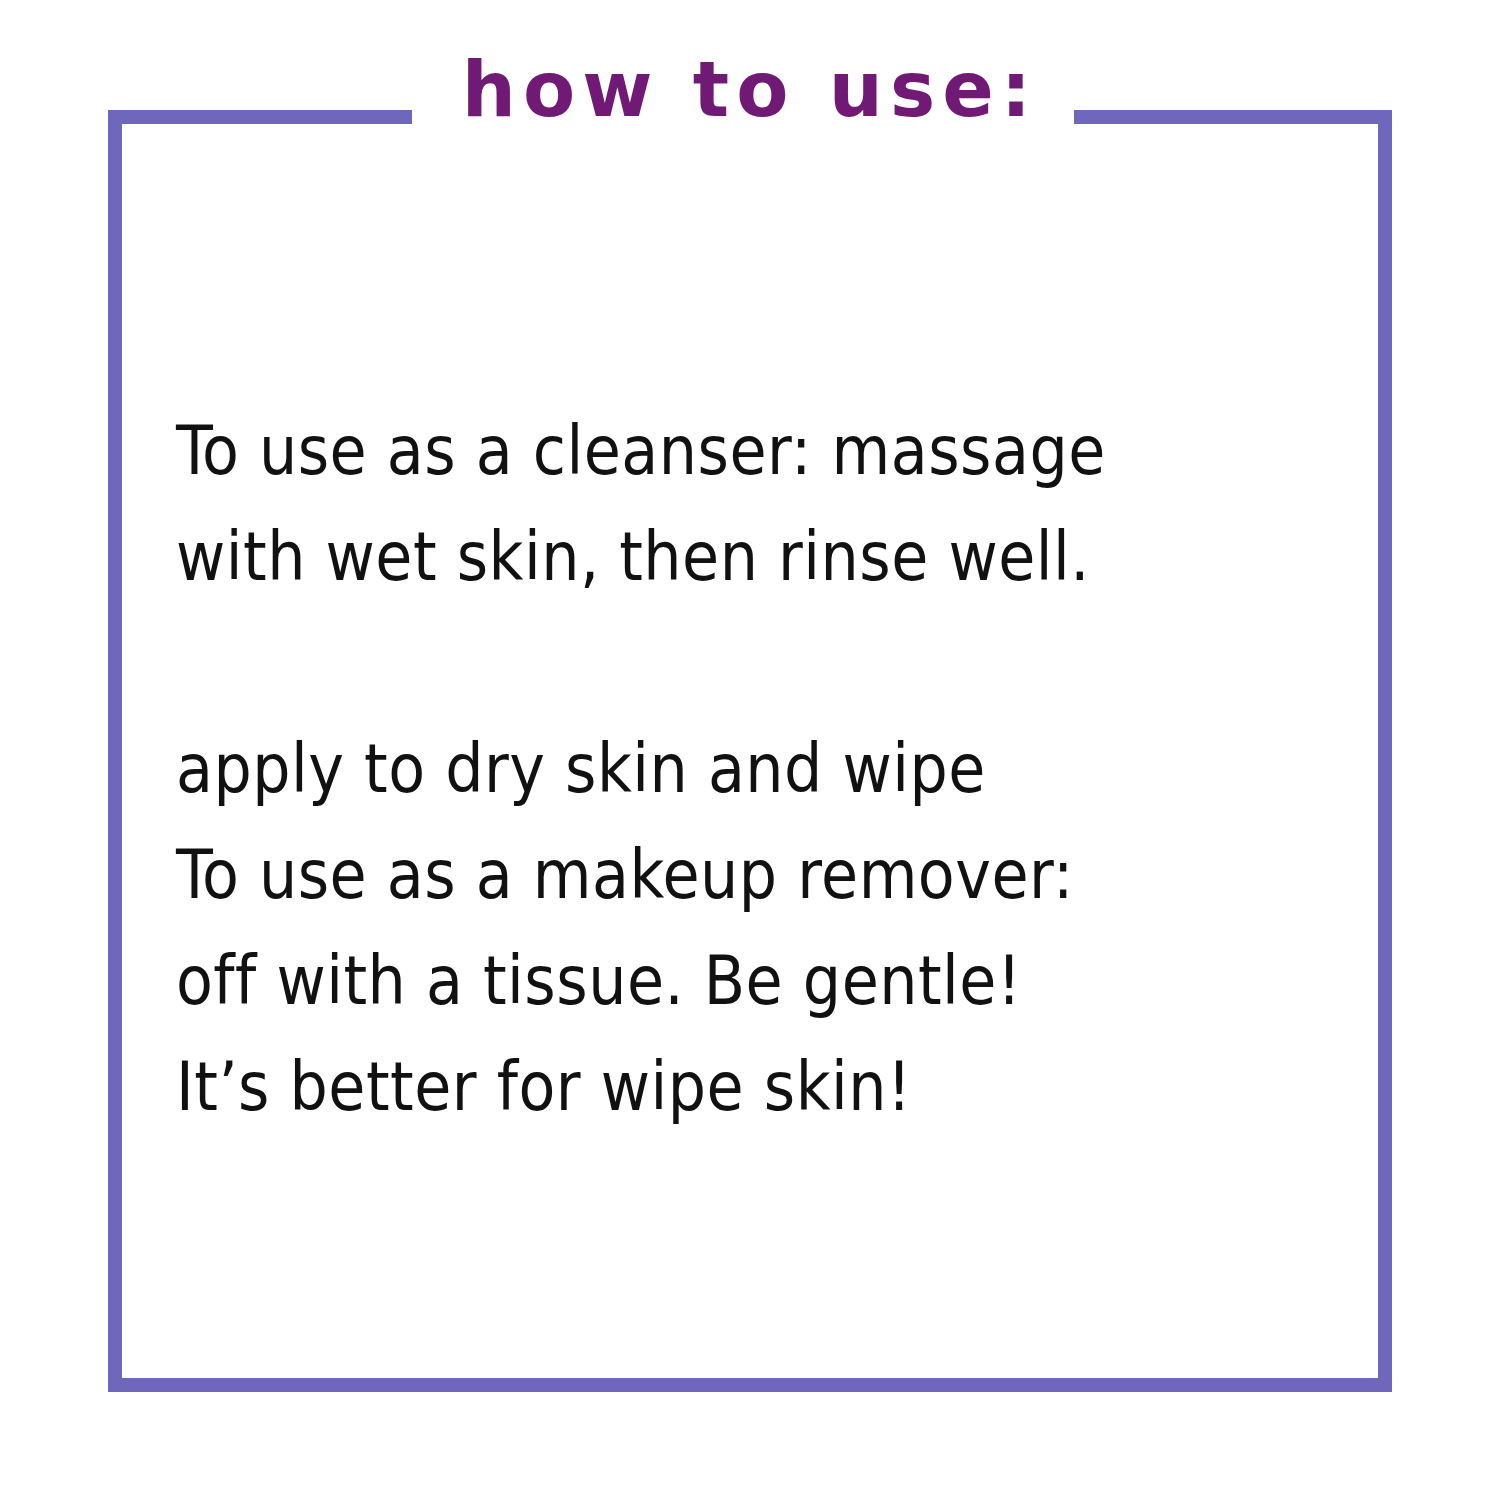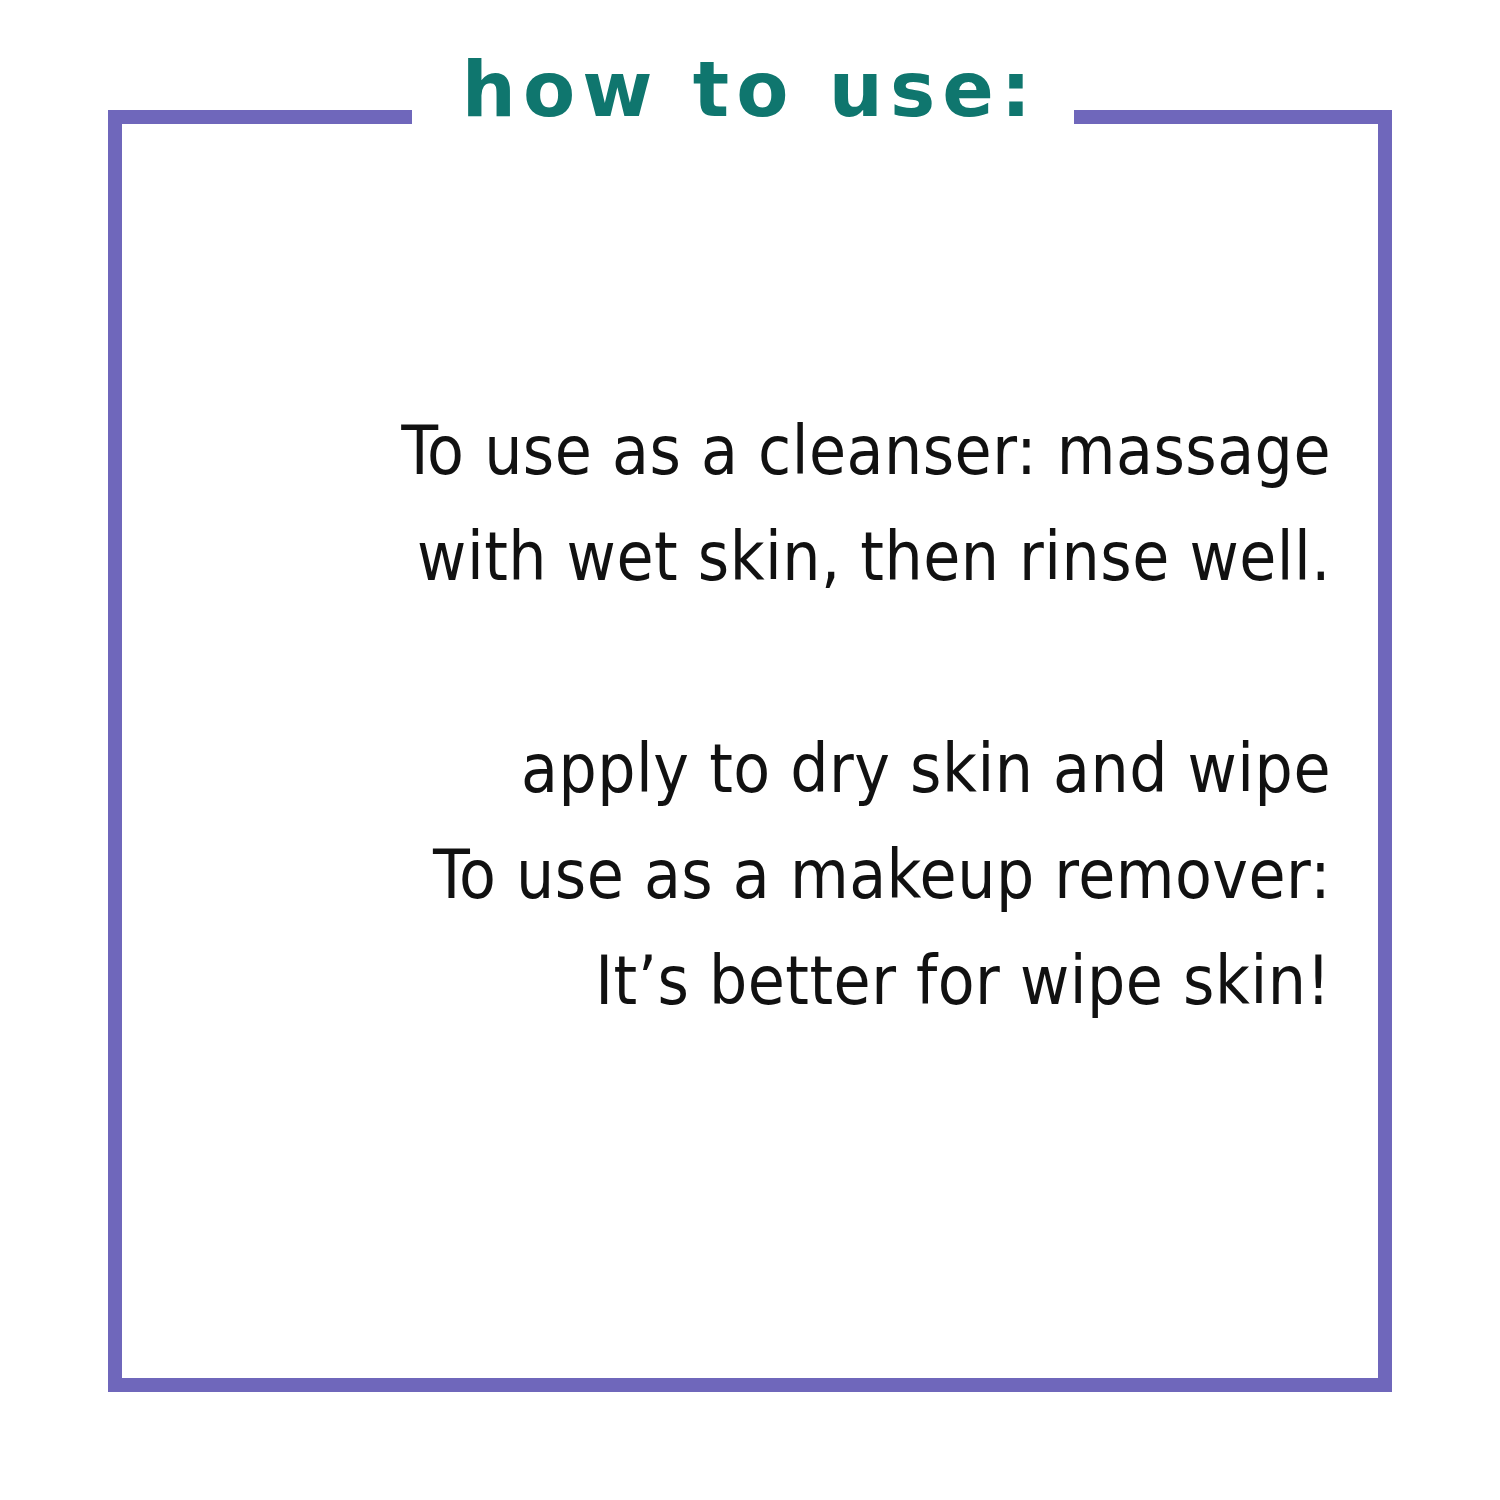--- a/index.html
+++ b/index.html
@@ -44,36 +44,36 @@
   .frame-top-left  { left: 108px;  top: 110px; width: 304px; height: 14px; }
   .frame-top-right { left: 1074px; top: 110px; width: 318px; height: 14px; }
 
   
   .heading {
     position: absolute;
     left: 0;
     top: 52px;
     width: 1500px;
     text-align: center;
-    color: #0f766e;
+    color: #701a75;
     font-family: "DejaVu Sans", "Liberation Sans", sans-serif;
     font-size: 76px;
     font-weight: 700;
     letter-spacing: 7px;
     line-height: 1;
     white-space: nowrap;
   }
 
   
   .body-copy {
     position: absolute;
-    left: 191px;
+    left: 176px;
     top: 398px;
     width: 1140px;
-    text-align: right;
+    text-align: left;
     color: #111111;
   }
 
   .para {
     font-family: "DejaVu Sans Condensed", "Liberation Sans Narrow",
                  "Liberation Sans", "DejaVu Sans", sans-serif;
     font-size: 67px;
     font-weight: 300;
     line-height: 106px;
     letter-spacing: 0.5px;
@@ -100,17 +100,18 @@
   <div class="body-copy">
 
     <div class="para">
       <span class="line">To use as a cleanser: massage</span>
       <span class="line">with wet skin, then rinse well.</span>
     </div>
 
     <div class="para">
       <span class="line">apply to dry skin and wipe</span>
       <span class="line">To use as a makeup remover:</span>
+      <span class="line">off with a tissue. Be gentle!</span>
       <span class="line">It’s better for wipe skin!</span>
     </div>
 
   </div>
 </div>
 
 </body></html>

